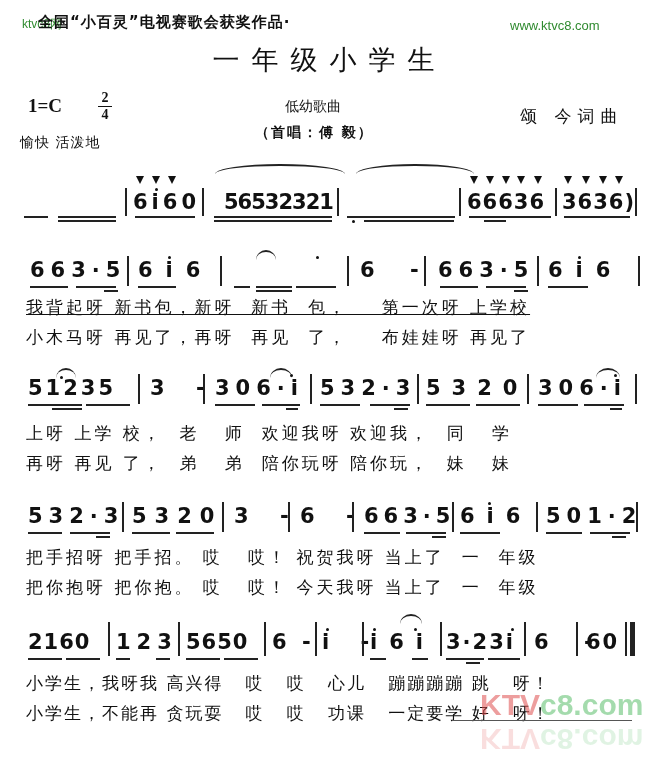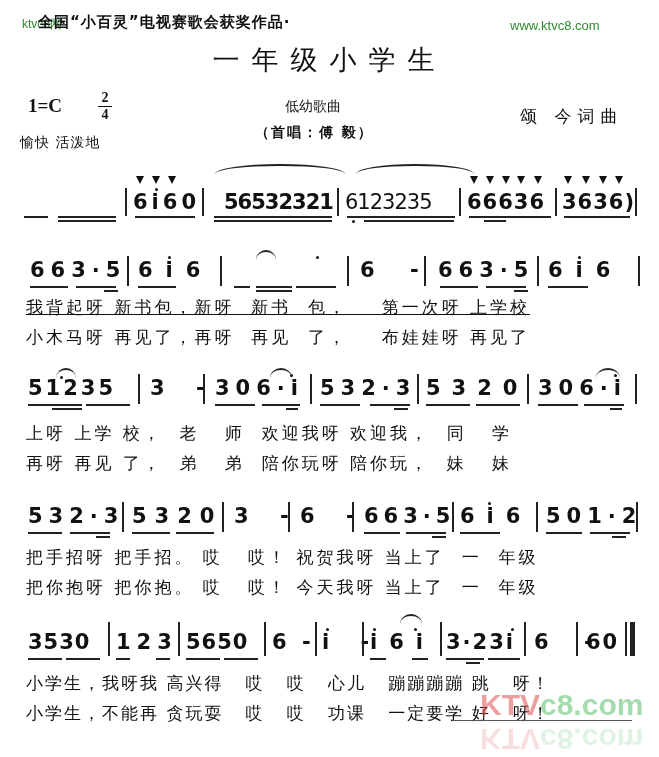--- a/index.html
+++ b/index.html
@@ -66,21 +66,20 @@
   <div class="accent" style="left:582px;top:18px;"></div>
   <div class="accent" style="left:599px;top:18px;"></div>
   <div class="accent" style="left:615px;top:18px;"></div>
 
   <div class="barline" style="left:125px;top:30px;height:28px;"></div>
   <div class="notes" style="left:133px;top:32px;letter-spacing:4px;">6i60</div>
   <div class="dot" style="left:155px;top:30px;"></div>
   <div class="barline" style="left:202px;top:30px;height:28px;"></div>
   <div class="notes" style="left:212px;top:32px;letter-spacing:-1px;font-weight:bold;margin-left:12px;">56532321</div>
   <div class="barline" style="left:337px;top:30px;height:28px;"></div>
-  <div class="notes" style="left:345px;top:32px;letter-spacing:-1px;font-weight:normal;">6123235</div>
   <div class="dot" style="left:352px;top:62px;"></div>
   <div class="barline" style="left:459px;top:30px;height:28px;"></div>
   <div class="notes" style="left:467px;top:32px;letter-spacing:1px;">66636</div>
   <div class="barline" style="left:555px;top:30px;height:28px;"></div>
   <div class="notes" style="left:562px;top:32px;letter-spacing:1px;">3636)</div>
   <div class="barline" style="left:635px;top:30px;height:28px;"></div>
 
   <div class="uline" style="left:24px;top:58px;width:24px;"></div>
   <div class="uline" style="left:58px;top:58px;width:58px;"></div>
   <div class="uline" style="left:58px;top:62px;width:58px;"></div>
@@ -196,21 +195,21 @@
   <div class="uline" style="left:546px;top:38px;width:36px;"></div>
   <div class="uline" style="left:590px;top:38px;width:40px;"></div>
   <div class="uline" style="left:612px;top:42px;width:14px;"></div>
 
   <div class="lyric" style="left:26px;top:52px;text-align:right;">把手招呀 把手招。 哎   哎！ 祝贺我呀 当上了  一  年级</div>
   <div class="lyric" style="left:26px;top:82px;">把你抱呀 把你抱。 哎   哎！ 今天我呀 当上了  一  年级</div>
 </div>
 
 <div class="row" style="top:620px;height:137px;">
   <div class="arc" style="left:400px;top:-6px;width:22px;"></div>
-  <div class="notes" style="left:28px;top:10px;letter-spacing:1px;">3530</div>
+  <div class="notes" style="left:28px;top:10px;letter-spacing:1px;">2160</div>
   <div class="barline" style="left:108px;top:2px;height:34px;"></div>
   <div class="notes" style="left:116px;top:10px;letter-spacing:6px;">123</div>
   <div class="barline" style="left:178px;top:2px;height:34px;"></div>
   <div class="notes" style="left:186px;top:10px;letter-spacing:1px;">5650</div>
   <div class="barline" style="left:264px;top:2px;height:34px;"></div>
   <div class="notes" style="left:272px;top:10px;letter-spacing:4px;">6 -</div>
   <div class="barline" style="left:315px;top:2px;height:34px;"></div>
   <div class="notes" style="left:322px;top:10px;letter-spacing:12px;">i -</div>
   <div class="dot" style="left:326px;top:8px;"></div>
   <div class="barline" style="left:362px;top:2px;height:34px;"></div>

